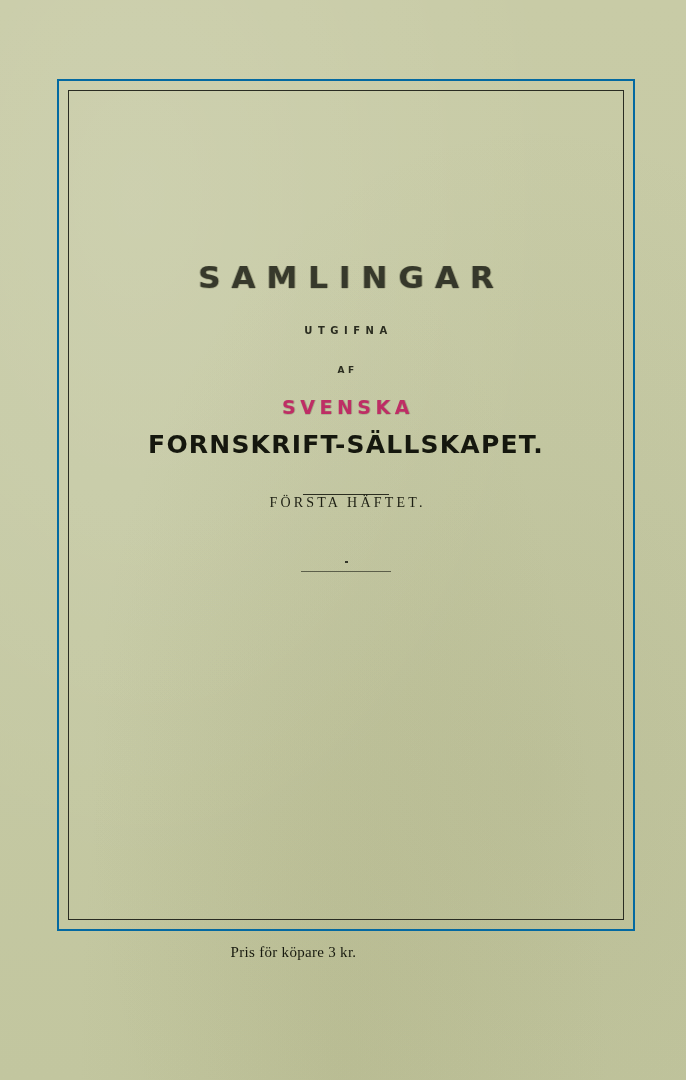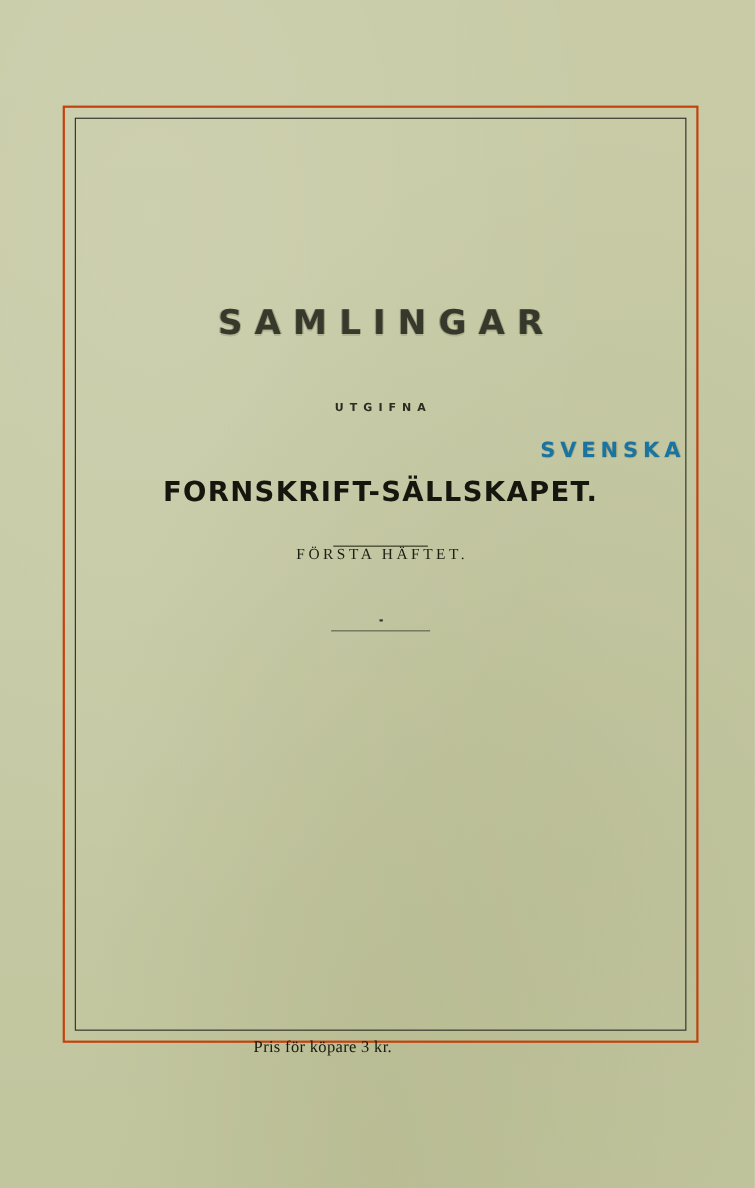--- a/index.html
+++ b/index.html
@@ -23,25 +23,25 @@
       radial-gradient(ellipse at 20% 18%, rgba(255,255,255,0.10), rgba(255,255,255,0) 55%),
       radial-gradient(ellipse at 78% 72%, rgba(120,120,70,0.10), rgba(0,0,0,0) 60%),
       radial-gradient(ellipse at 50% 100%, rgba(150,150,100,0.14), rgba(0,0,0,0) 55%),
       linear-gradient(180deg, #c8cba6 0%, #c6caa5 45%, #c2c69f 100%);
     pointer-events: none;
   }
 
   .page {
     position: absolute;
     left: 57px;
-    top: 96px;
+    top: 79px;
     width: 578px;
     height: 852px;
     box-sizing: border-box;
-    border: 2px solid #c2410c;
+    border: 2px solid #0369a1;
   }
   .page-inner {
     position: absolute;
     left: 9px;
     top: 9px;
     right: 9px;
     bottom: 9px;
     border: 1px solid #2a2c22;
     box-sizing: border-box;
   }
@@ -63,21 +63,21 @@
     color: #2c2e22;
     text-shadow:
       1px 0 0 rgba(150,153,120,0.85),
       -1px 0 0 rgba(60,62,45,0.35),
       0 1px 0 rgba(160,163,130,0.6);
     opacity: 0.93;
     text-indent: 11px;
   }
 
   .sub-utgifna {
-    margin-top: 54px;
+    margin-top: 30px;
     font-family: "DejaVu Sans", sans-serif;
     font-size: 10px;
     font-weight: bold;
     letter-spacing: 5.5px;
     color: #2b2d20;
     text-indent: 5px;
   }
 
   .sub-af {
     margin-top: 29px;
@@ -88,27 +88,26 @@
     color: #2b2d20;
     text-indent: 3px;
   }
 
   .sub-svenska {
     margin-top: 21px;
     font-family: "DejaVu Sans", sans-serif;
     font-size: 19px;
     font-weight: bold;
     letter-spacing: 4.5px;
-    color: #0369a1;
+    color: #be185d;
     text-shadow:
       1px 0 0 rgba(155,158,125,0.9),
       0 1px 0 rgba(155,158,125,0.6);
     opacity: 0.88;
     text-indent: 4px;
-    text-align: right;
   }
 
   .society {
     margin-top: 12px;
     font-family: "DejaVu Sans", sans-serif;
     font-weight: bold;
     font-size: 25px;
     letter-spacing: 1.2px;
     color: #15170e;
   }
@@ -195,20 +194,21 @@
 <div class="paper-texture"></div>
 
 <div class="page">
   <div class="page-inner">
     <div class="content">
 
       <div class="title-main">SAMLINGAR</div>
 
       <div class="sub-utgifna">UTGIFNA</div>
 
+      <div class="sub-af">AF</div>
 
       <div class="sub-svenska">SVENSKA</div>
 
       <div class="society">FORNSKRIFT-SÄLLSKAPET.</div>
 
 
       <div class="rule-short"></div>
 
 
       <div class="work-part">FÖRSTA HÄFTET.</div>

